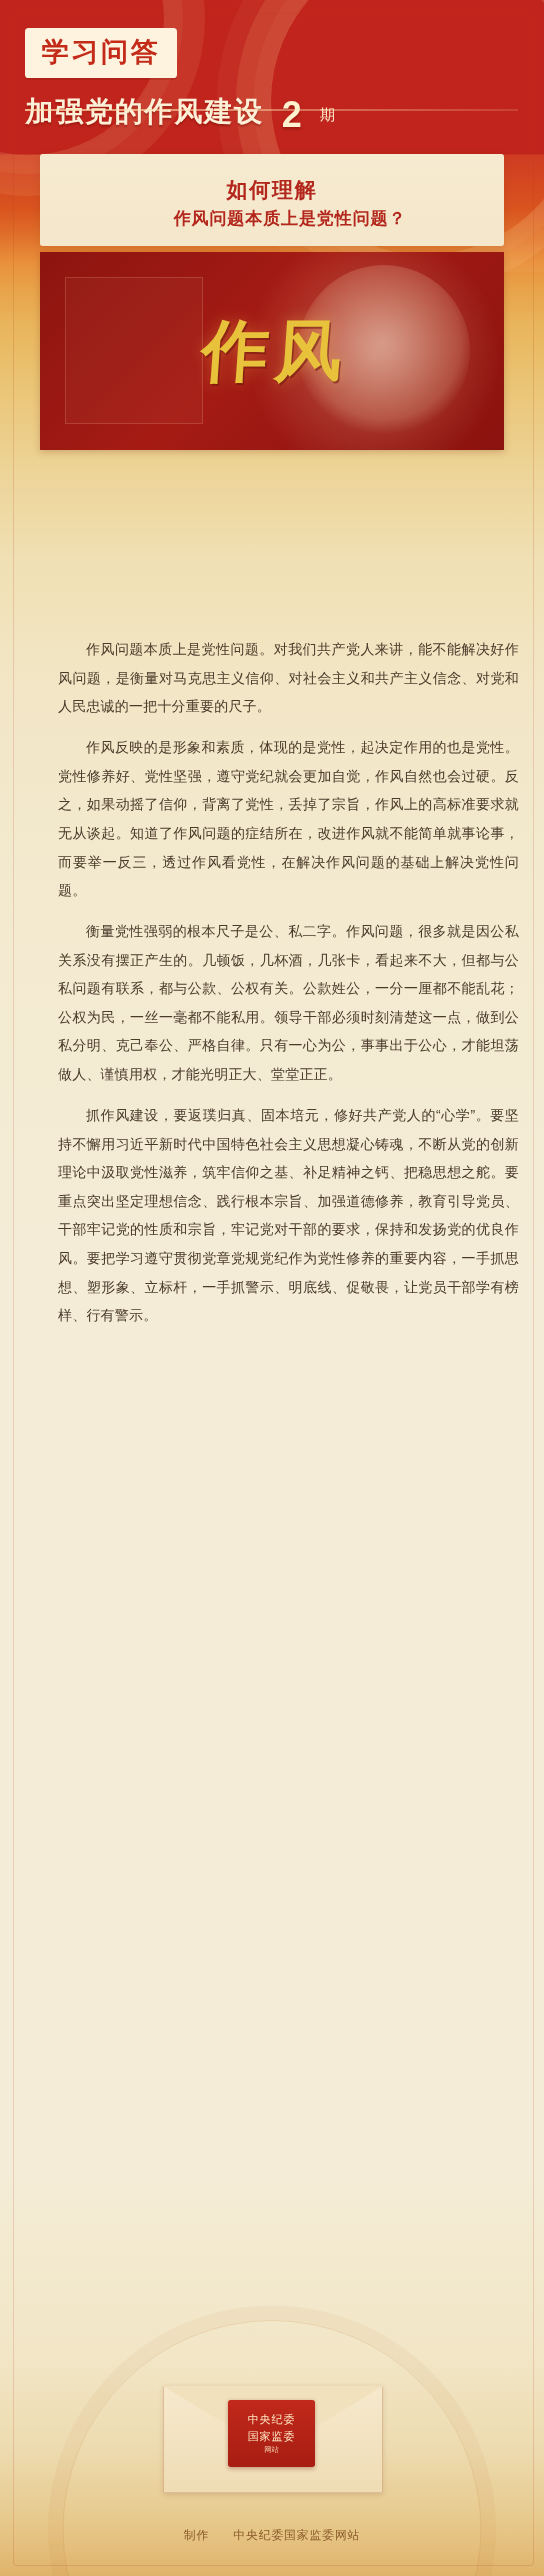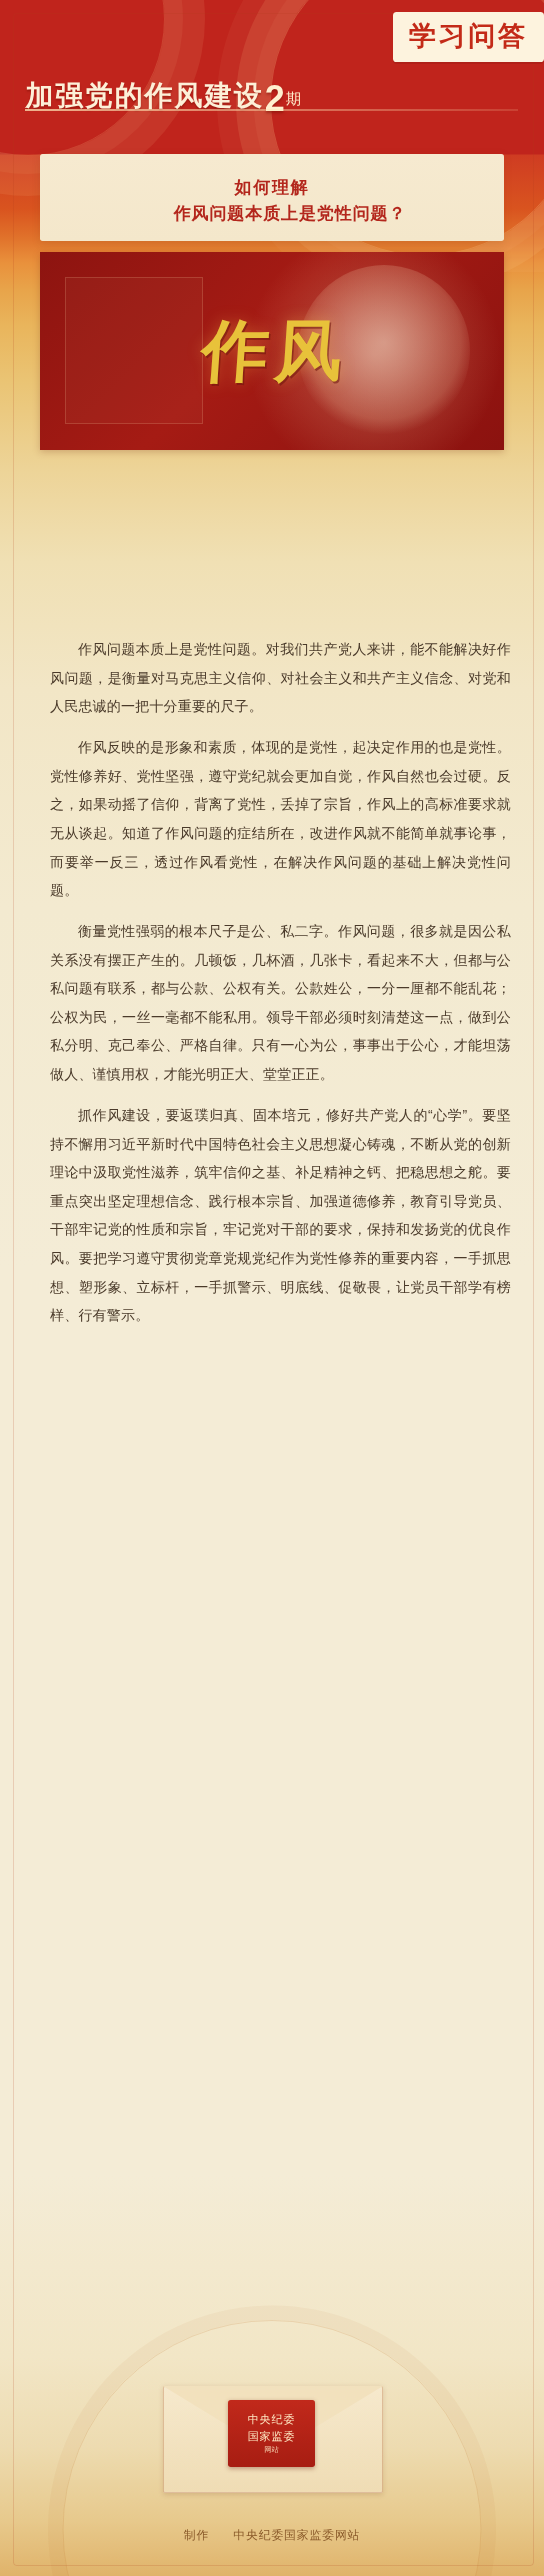--- a/index.html
+++ b/index.html
@@ -53,41 +53,40 @@
     left: 12.7px; top: 12.7px;
     width: 519px; height: 2551px;
     border: 1.8px solid rgba(180, 60, 30, 0.18);
     border-radius: 3.6px;
     pointer-events: none;
   }
 
   
   .header {
     position: absolute;
-    left: 0; top: 12px;
-    width: 544px;
-    text-align: right;
+    left: 0; top: 28px;
+    width: 544px;
   }
   .title-badge {
     margin-left: 25.4px;
     display: inline-block;
     background: #fdf3de;
     color: #c32a18;
     font-size: 27px;
     font-weight: bold;
     letter-spacing: 2.7px;
     padding: 6.3px 16.3px 8.2px 16.3px;
     border-radius: 3.6px;
     box-shadow: 0 1.8px 0 rgba(120, 20, 10, 0.25);
   }
   .subtitle-row {
     margin: 14.5px 0 0 25.4px;
     display: flex;
     align-items: flex-end;
-    gap: 1px;
+    gap: 18px;
   }
   .subtitle {
     color: #fdf0d8;
     font-size: 28px;
     font-weight: bold;
     letter-spacing: 1.8px;
     text-shadow: 0 1.8px 1.8px rgba(120, 15, 5, 0.45);
   }
   .issue-num {
     color: #fff0cf;
@@ -114,21 +113,21 @@
     left: 40px; top: 154px;
     width: 464px;
     padding: 22px 0 16.3px 0;
     text-align: center;
     background: linear-gradient(180deg, #f6ead0 0%, #f4e7cb 100%);
     border-radius: 2.7px;
     box-shadow: 0 2.7px 9px rgba(120, 60, 20, 0.16);
   }
   .q-line1 {
     color: #b3261c;
-    font-size: 17px;
+    font-size: 21px;
     font-weight: bold;
     letter-spacing: 1.8px;
   }
   .q-line2 {
     margin-top: 3px;
     color: #b3261c;
     font-size: 17px;
     font-weight: bold;
     letter-spacing: 0.9px;
     padding-left: 36px;
@@ -189,21 +188,21 @@
     line-height: 2.02;
     text-align: justify;
     letter-spacing: 0.3px;
   }
   .quote .indent { text-indent: 2em; display: block; }
   .quote .src { display: block; text-indent: 2em; }
 
   
   .body-text {
     position: absolute;
-    left: 50px; top: 635px;
+    left: 58px; top: 635px;
     width: 461px;
     color: #4a3a2a;
     font-size: 14px;
     line-height: 2.04;
     text-align: justify;
     letter-spacing: 0.2px;
   }
   .body-text p {
     margin: 0 0 12.7px 0;
     text-indent: 2em;

